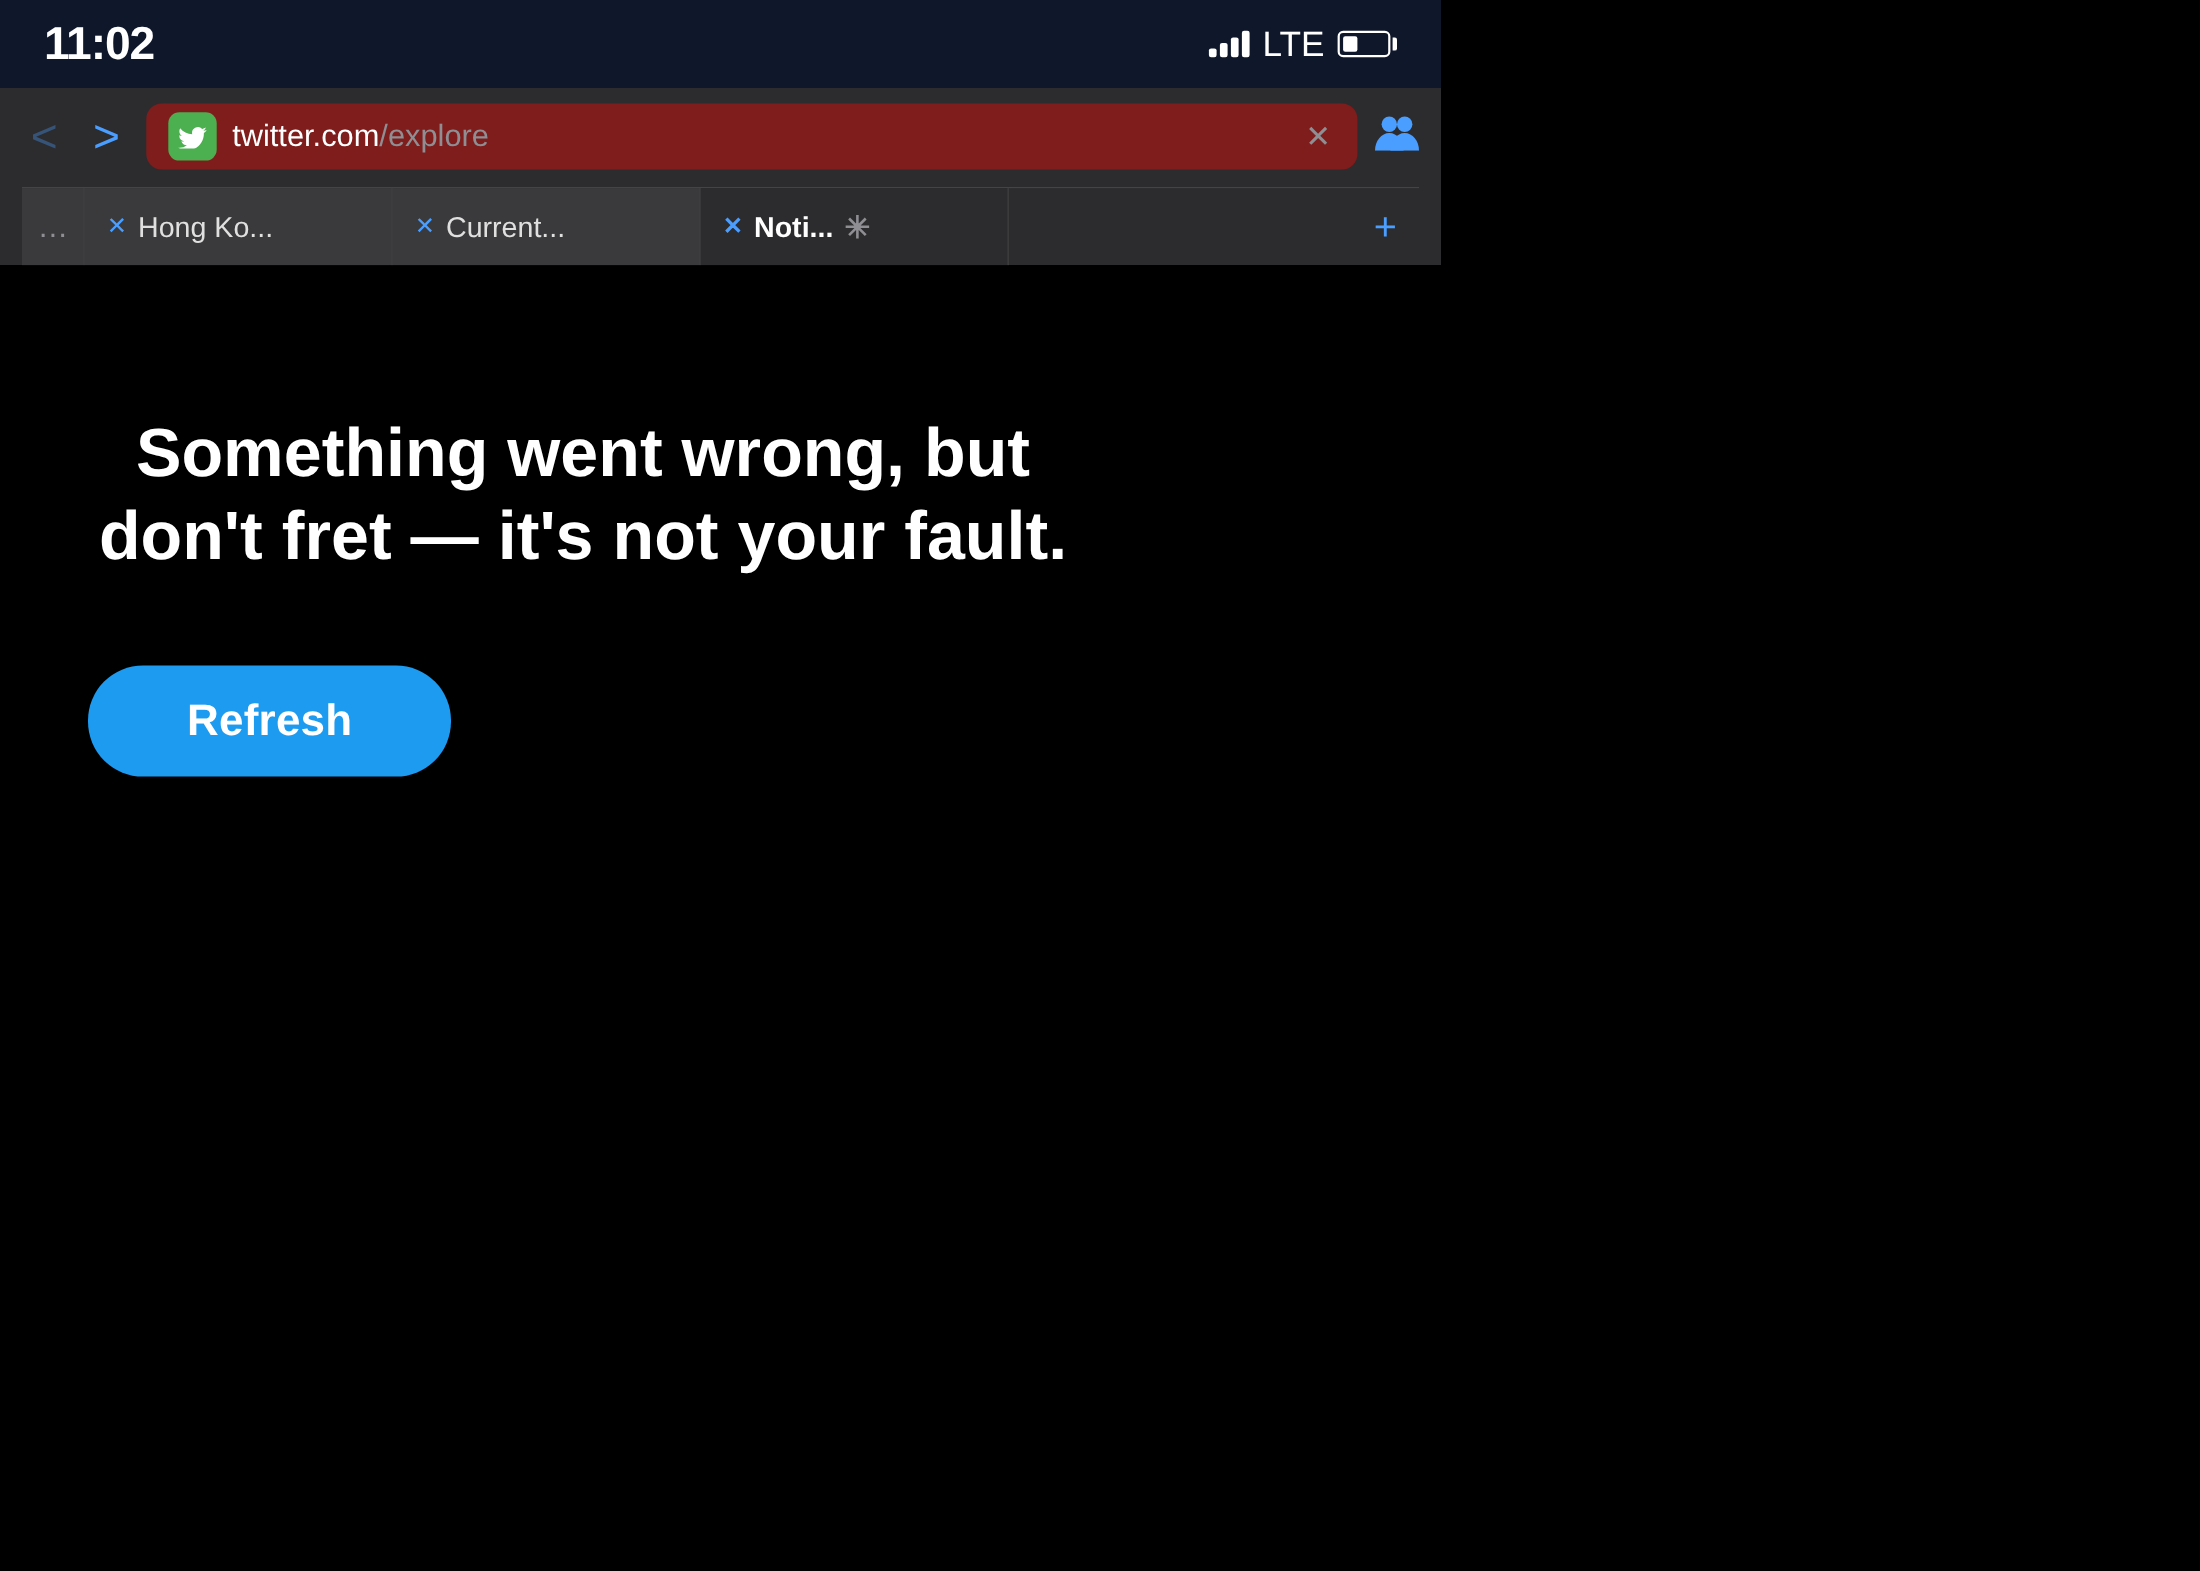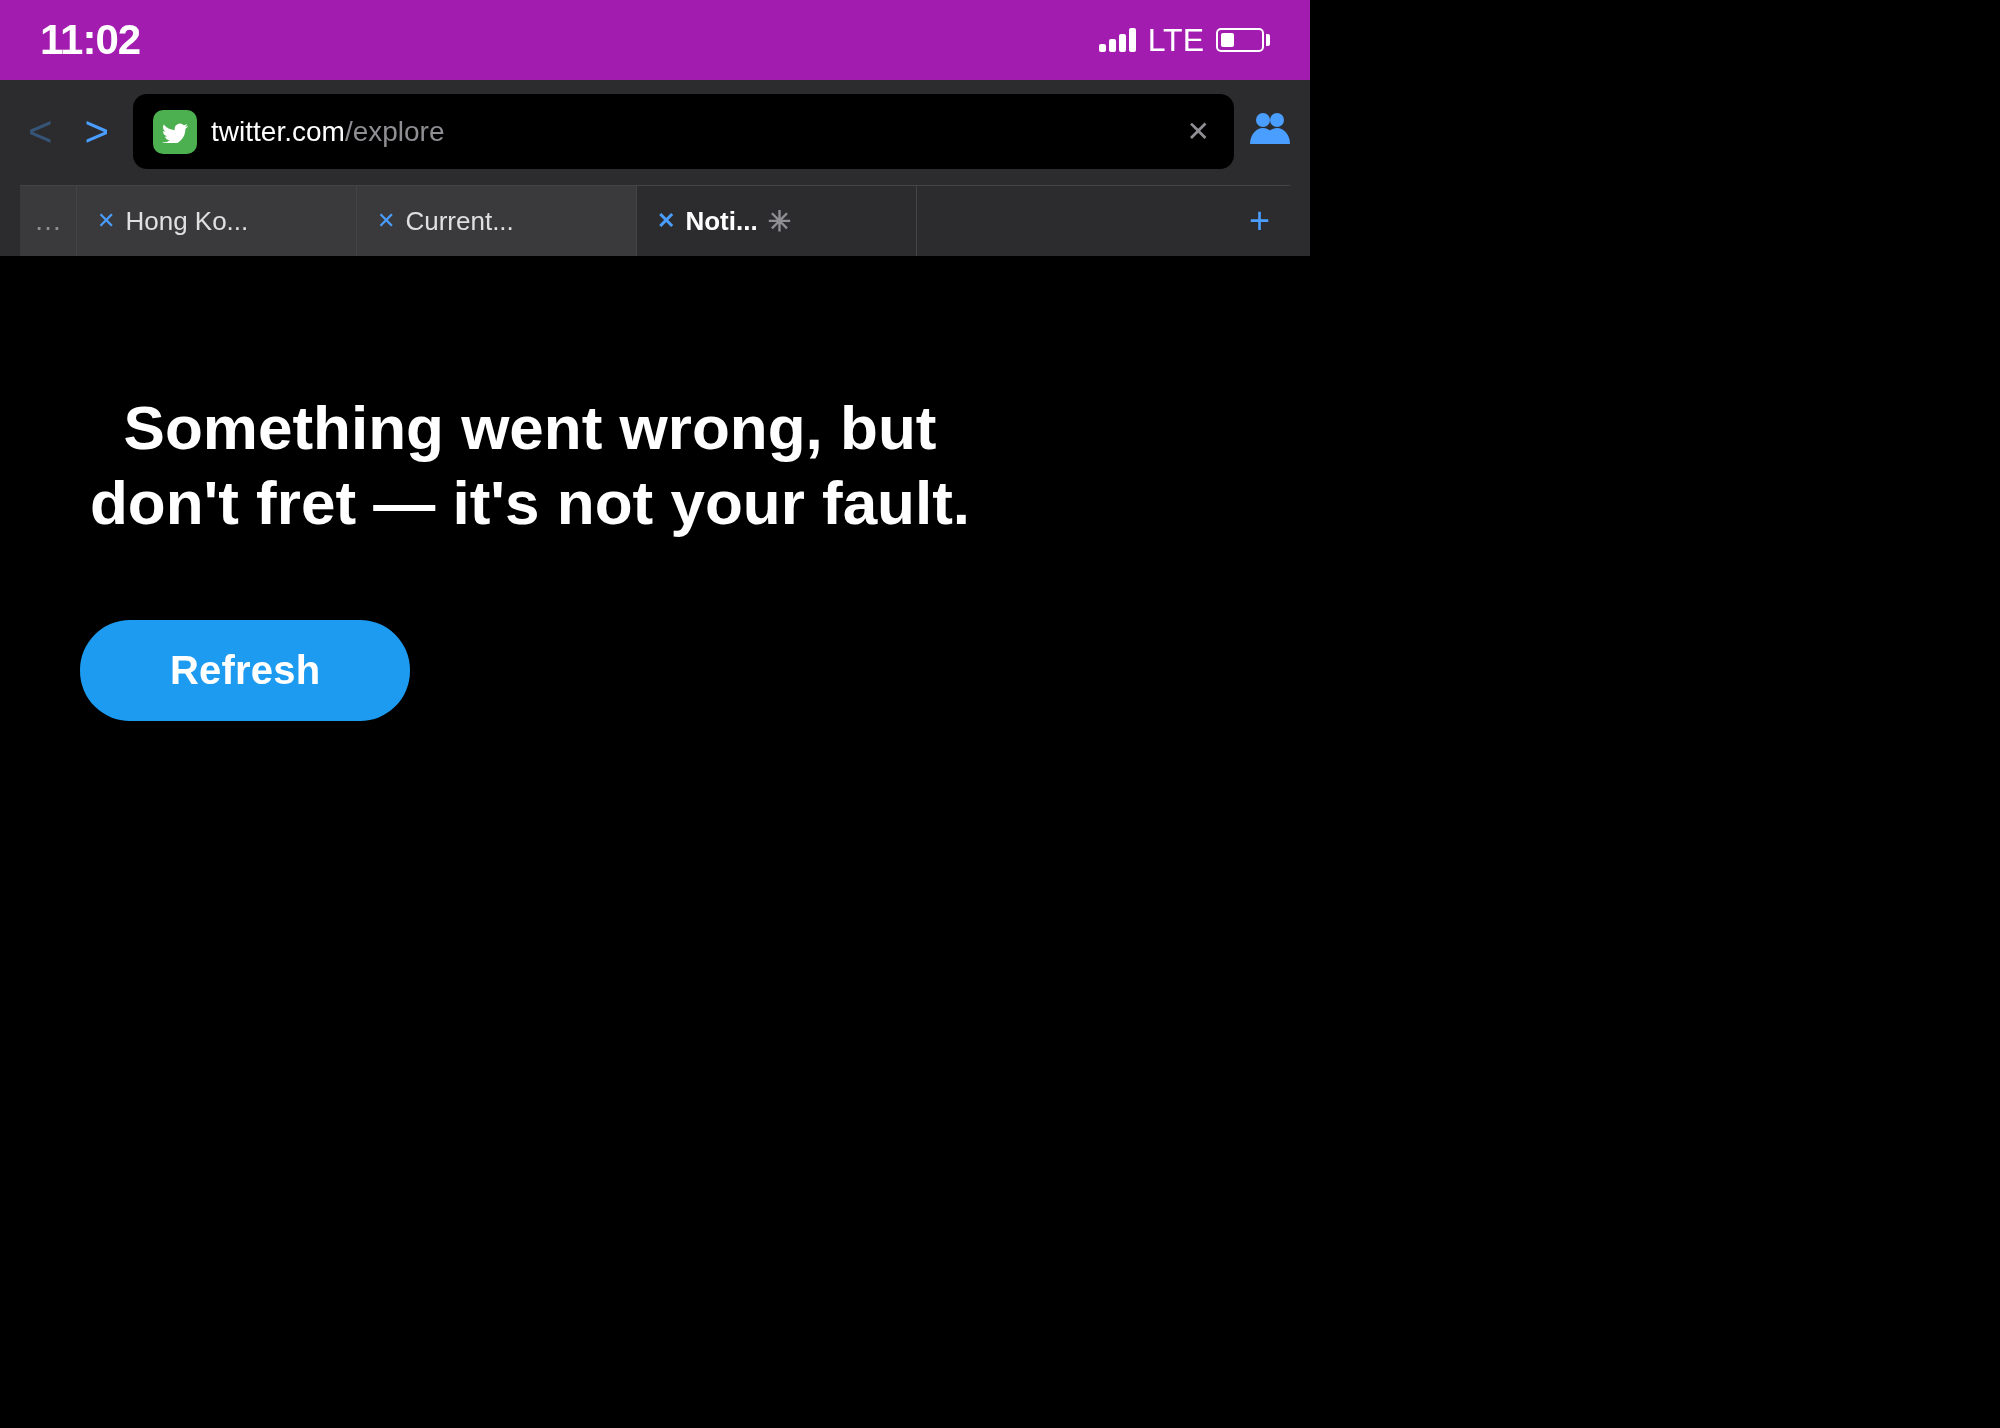--- a/index.html
+++ b/index.html
@@ -8,21 +8,21 @@
     body {
       width: 1310px;
       height: 900px;
       font-family: -apple-system, BlinkMacSystemFont, 'SF Pro Display', 'Helvetica Neue', Arial, sans-serif;
       background: #000;
       overflow: hidden;
     }
 
     
     .status-bar {
-      background: #a21caf;
+      background: #0f172a;
       height: 80px;
       display: flex;
       align-items: center;
       justify-content: space-between;
       padding: 0 40px;
     }
 
     .status-time {
       color: #ffffff;
       font-size: 42px;
@@ -117,23 +117,23 @@
       cursor: pointer;
       line-height: 1;
     }
 
     .nav-btn.disabled {
       opacity: 0.35;
     }
 
     .url-bar {
       flex: 1;
-      background: #000000;
+      background: #7f1d1d;
       border-radius: 14px;
-      height: 75px;
+      height: 60px;
       display: flex;
       align-items: center;
       padding: 0 20px;
       gap: 14px;
     }
 
     .favicon {
       width: 44px;
       height: 44px;
       background: #4CAF50;

